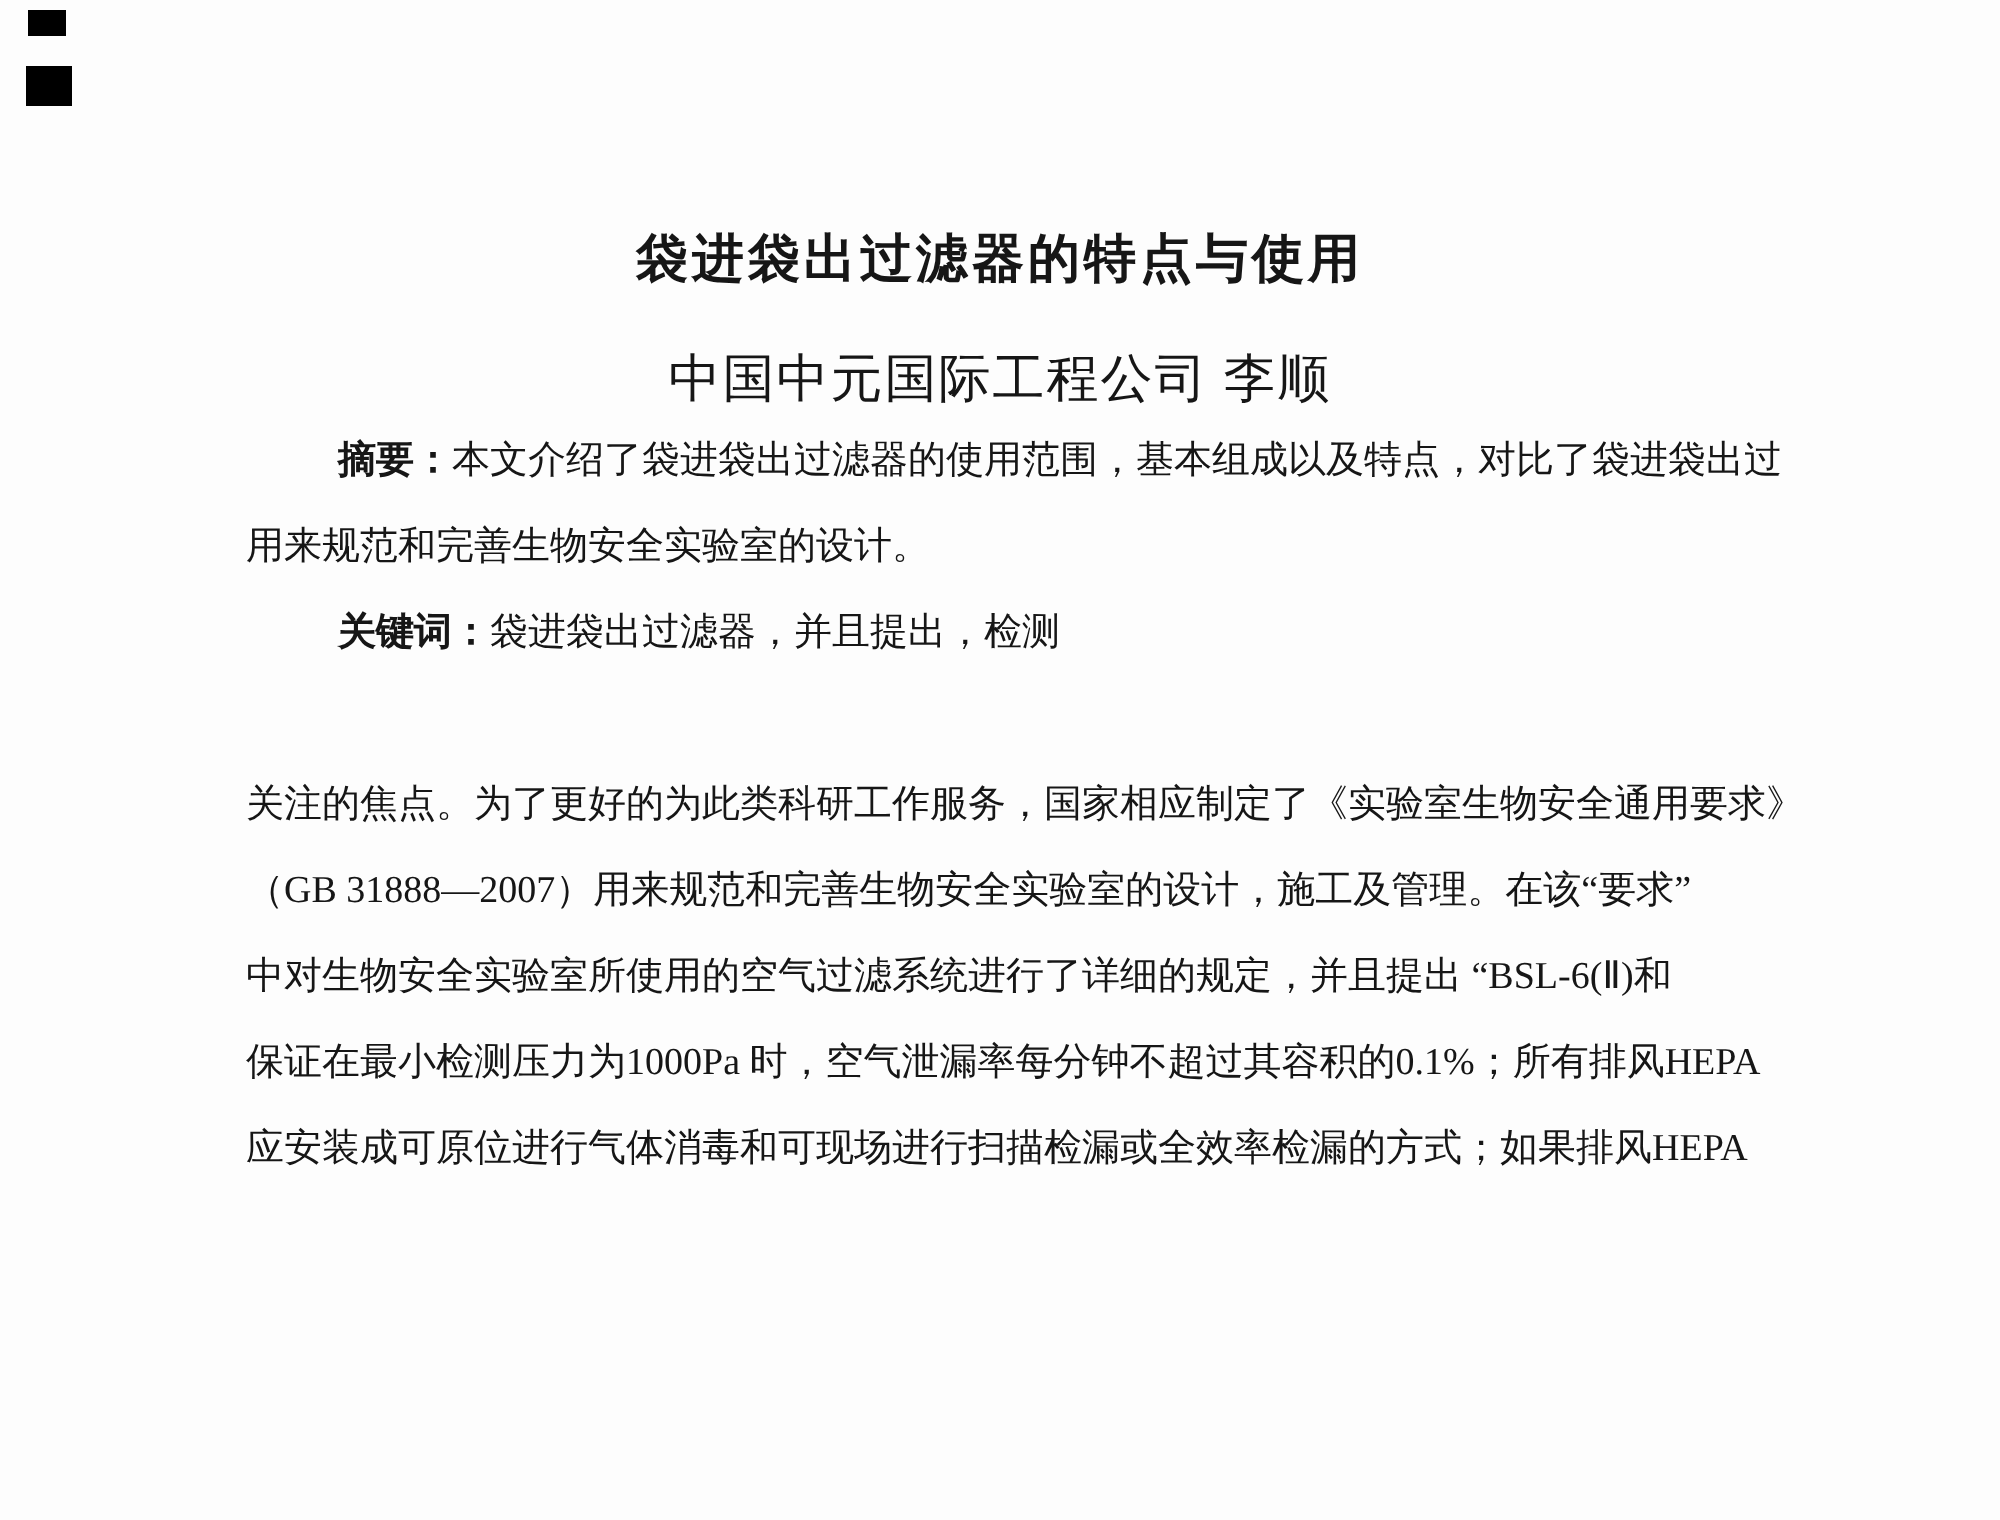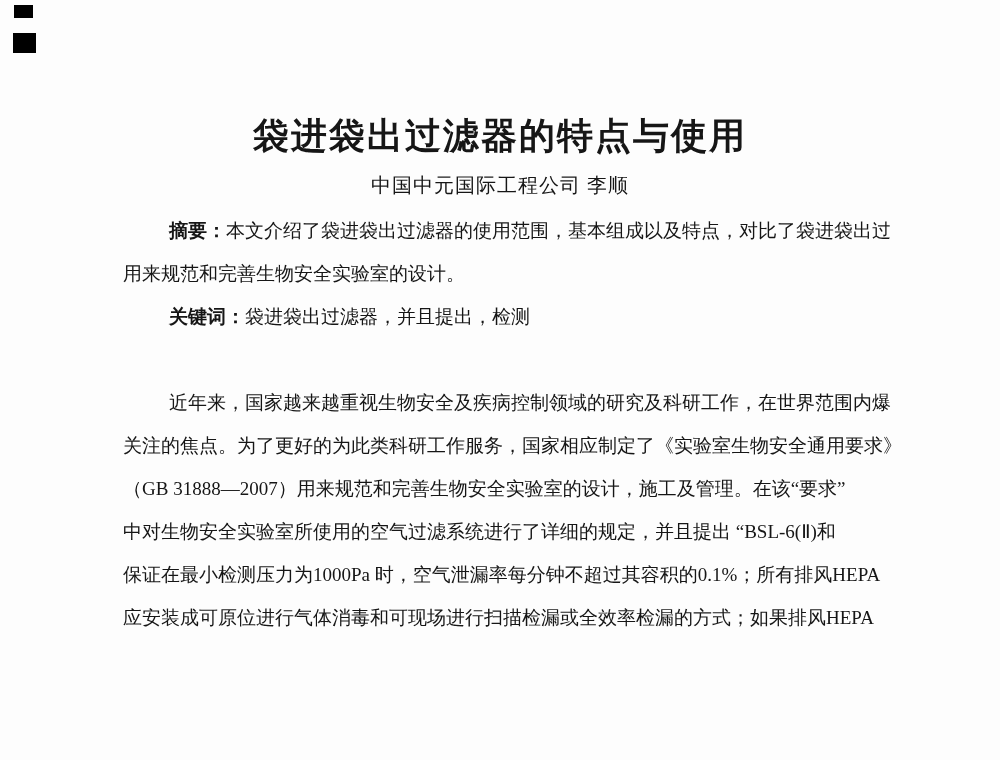--- a/index.html
+++ b/index.html
@@ -14,27 +14,27 @@
   }
   .artifact { position: absolute; background: #000; }
   #artifact-1 { left: 14px; top: 5px;  width: 19px; height: 13px; }
   #artifact-2 { left: 13px; top: 33px; width: 23px; height: 20px; }
 
   .title {
     position: absolute; left: 0; top: 112px; width: 1000px;
     text-align: center;
     font-family: "Liberation Sans", sans-serif;
     font-weight: bold;
-    font-size: 36px;
+    font-size: 26px;
     letter-spacing: 2px;
   }
   .author {
     position: absolute; left: 0; top: 172px; width: 1000px;
     text-align: center;
-    font-size: 20px;
+    font-size: 26px;
     letter-spacing: 1px;
   }
   .flow {
     position: absolute; left: 123px; top: 209px; width: 762px;
     font-size: 19px;
   }
   .line {
     height: 43px;
     line-height: 43px;
     white-space: nowrap;
@@ -61,20 +61,19 @@
     <span>用来规范和完善生物安全实验室的设计。</span>
   </div>
 
   <div class="line indent">
     <span class="b">关键词：</span><span>袋进袋出过滤器，并且提出，检测</span>
   </div>
 
   <div class="line"></div>
 
 
-  <div class="line indent">近年来，国家越来越重视生物安全及疾病控制领域的研究及科研工作，在世界范围内爆</div>
   <div class="line">关注的焦点。为了更好的为此类科研工作服务，国家相应制定了《实验室生物安全通用要求》</div>
   <div class="line">（GB 31888—2007）用来规范和完善生物安全实验室的设计，施工及管理。在该“要求”</div>
   <div class="line">中对生物安全实验室所使用的空气过滤系统进行了详细的规定，并且提出 “BSL-6(Ⅱ)和</div>
   <div class="line">保证在最小检测压力为1000Pa 时，空气泄漏率每分钟不超过其容积的0.1%；所有排风HEPA</div>
   <div class="line">应安装成可原位进行气体消毒和可现场进行扫描检漏或全效率检漏的方式；如果排风HEPA</div>
 
 </div>
 
 </body></html>

